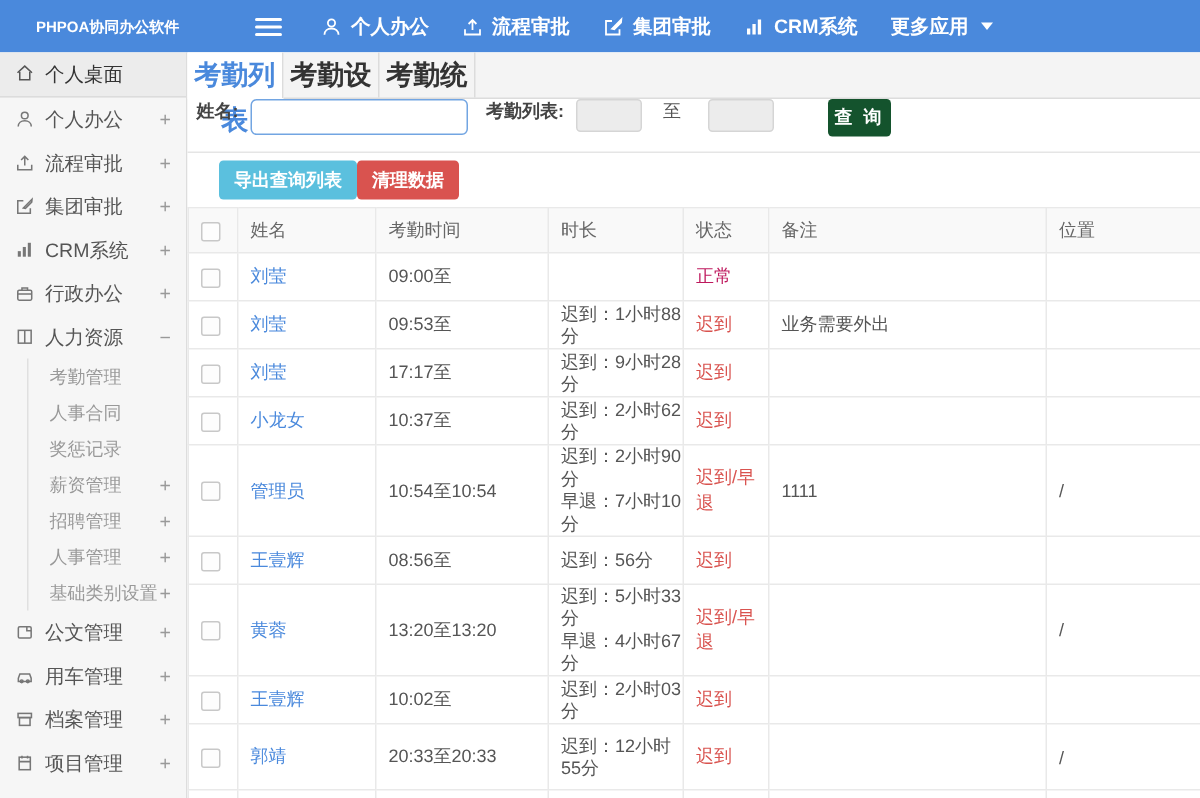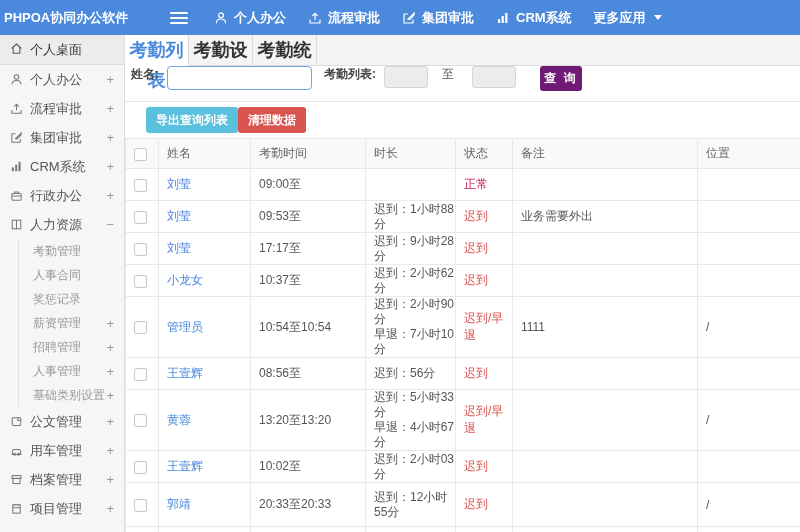--- a/index.html
+++ b/index.html
@@ -3,21 +3,21 @@
 <meta charset="utf-8">
 <style>
   * { margin:0; padding:0; box-sizing:border-box; }
   html,body { width:800px; height:532px; overflow:hidden; background:#fff;
     font-family:"Liberation Sans","DejaVu Sans",sans-serif; }
   .screen { position:relative; width:800px; height:532px; }
 
   
   .topbar { position:absolute; left:0; top:0; width:800px; height:35px;
     background:#4a89dc; display:flex; align-items:center; color:#fff; }
-  .logo { width:130px; padding-left:4px; font-size:13px; font-weight:bold; white-space:nowrap; }
+  .logo { width:130px; padding-left:24px; font-size:10px; font-weight:bold; white-space:nowrap; }
   .hamburger { width:18px; height:12px; margin-left:40px; display:flex; flex-direction:column;
     justify-content:space-between; cursor:pointer; }
   .hamburger i { display:block; height:2px; background:#fff; border-radius:1px; }
   .topnav { display:flex; align-items:center; margin-left:26px; }
   .nav-item { display:flex; align-items:center; gap:6px; color:#fff; font-size:13px;
     font-weight:bold; margin-right:22px; cursor:pointer; white-space:nowrap; }
   .nicon svg { display:block; }
   .caret { width:0; height:0; border-left:4px solid transparent; border-right:4px solid transparent;
     border-top:5px solid #fff; margin-left:2px; }
 
@@ -45,21 +45,21 @@
 
   .filterbar { height:36px; display:flex; padding-left:6px;
     border-bottom:1px solid #e5e5e5; font-size:12px; color:#444; }
   .flabel { font-weight:bold; white-space:nowrap; }
   .name-input { width:145px; height:24px; margin-left:8px; border:1px solid #72a5e2;
     border-radius:4px; padding:0 6px; font-size:12px; outline:none; }
   .date-label { margin-left:12px; }
   .date-input { width:44px; height:22px; margin-left:8px; background:#ececec;
     border:1px solid #d5d5d5; border-radius:3px; padding:0 4px; font-size:12px; }
   .to-label { margin:0 10px 0 14px; font-weight:normal; color:#555; }
-  .search-btn { width:42px; height:25px; margin-left:24px; background:#701a75; color:#fff;
+  .search-btn { width:42px; height:25px; margin-left:36px; background:#14532d; color:#fff;
     border:none; border-radius:3px; font-size:12px; font-weight:bold; cursor:pointer; letter-spacing:2px; }
 
   .actionbar { height:36px; display:flex; align-items:center; padding-left:8px; }
   .btn { height:26px; border:none; border-radius:3px; color:#fff; font-size:12px;
     font-weight:bold; padding:0 10px; cursor:pointer; }
   .btn-danger { background:#d9534f; }
   .btn-info { background:#5bc0de; margin-left:13px; }
 
   
   table { width:675px; border-collapse:collapse; table-layout:fixed; font-size:12px; color:#555; }

